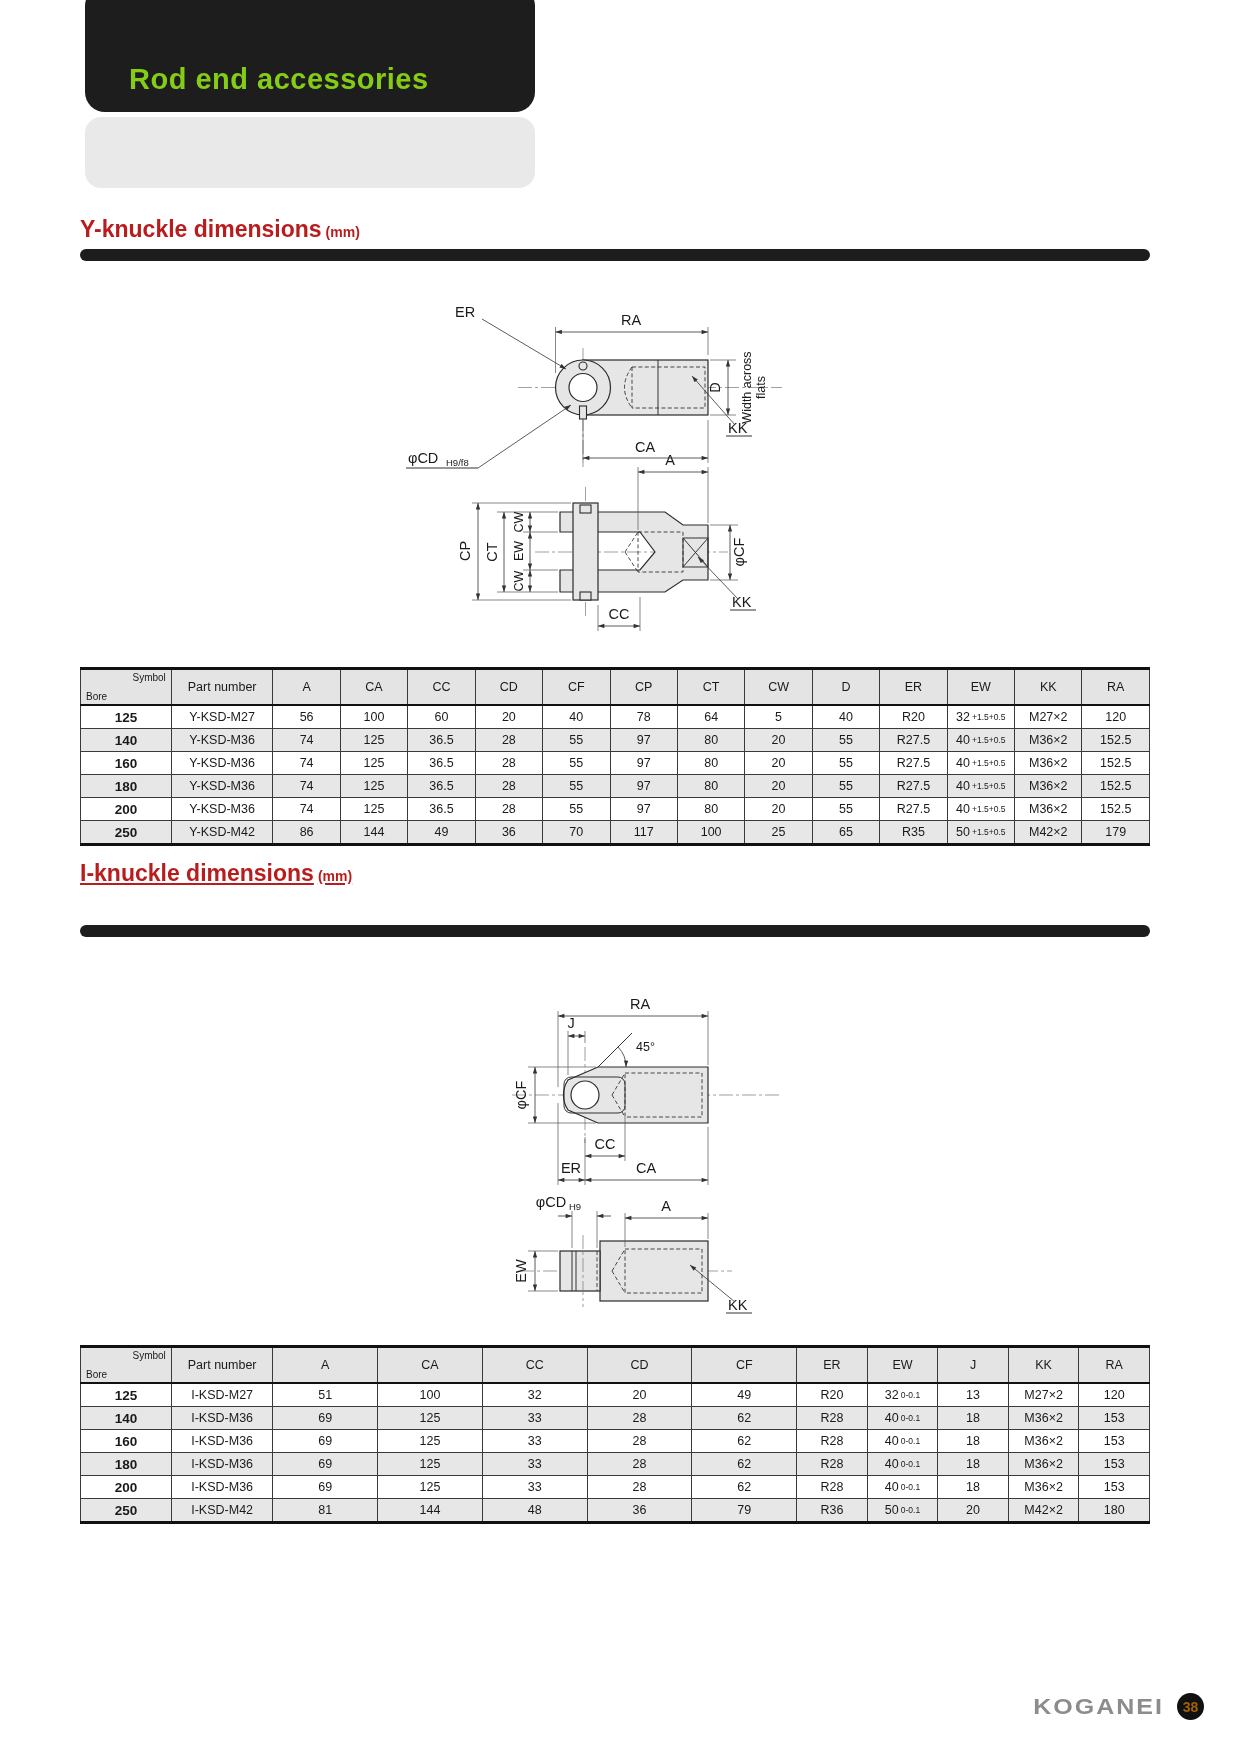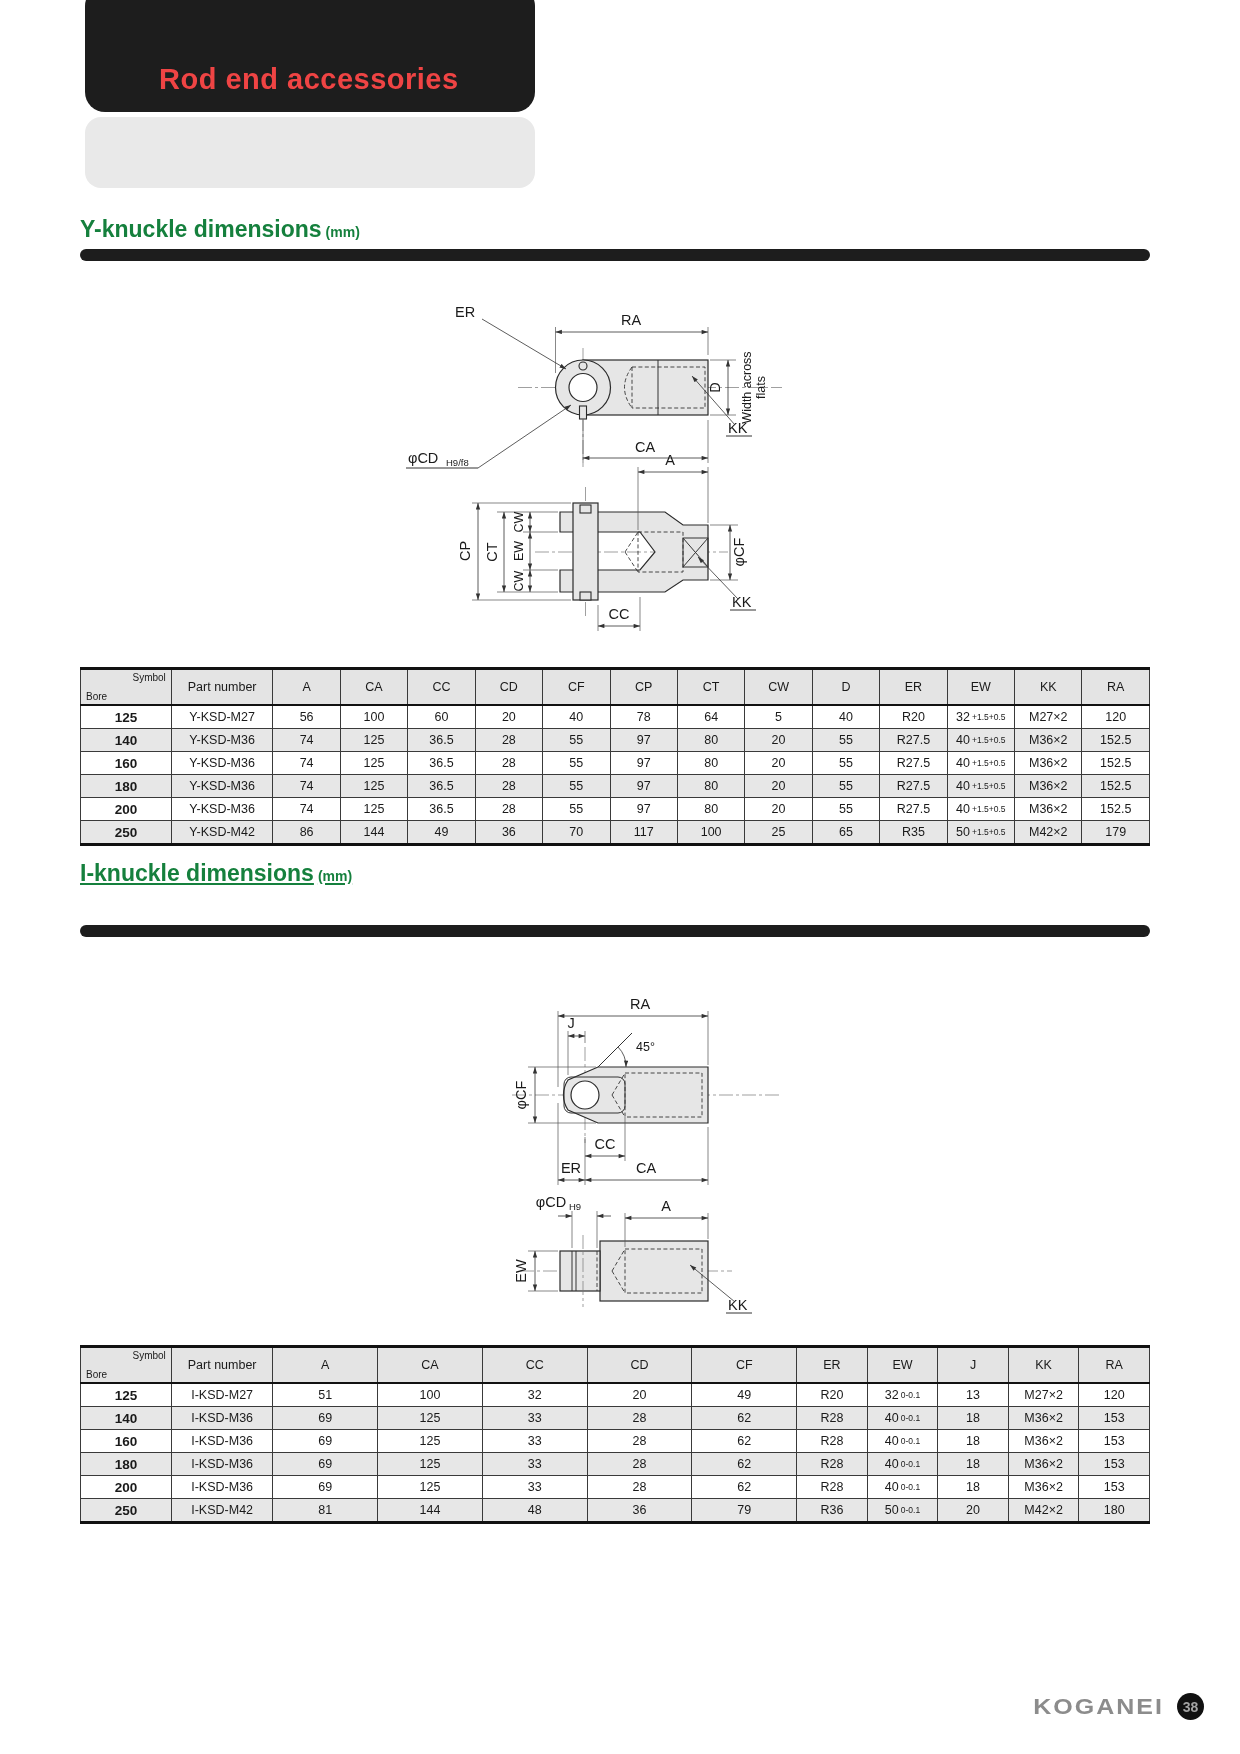--- a/index.html
+++ b/index.html
@@ -1,25 +1,25 @@
 <!DOCTYPE html>
 <html><head>
 <meta charset="utf-8">
 <style>
   html,body{margin:0;padding:0;background:#fff;}
   body{font-family:"Liberation Sans", sans-serif; color:#1a1a1a;}
   .page{position:relative;width:1240px;height:1754px;background:#fff;overflow:hidden;}
 
   
   .hdr-black{position:absolute;left:85px;top:-14px;width:450px;height:126px;background:#1d1d1d;border-radius:20px;display:flex;align-items:flex-end;}
-  .hdr-black .ttl{color:#ef4444;font-weight:bold;font-size:29px;padding:0 0 16px 74px;letter-spacing:0.5px;}
+  .hdr-black .ttl{color:#84cc16;font-weight:bold;font-size:29px;padding:0 0 16px 44px;letter-spacing:0.5px;}
   .hdr-gray{position:absolute;left:85px;top:117px;width:450px;height:71px;background:#e9e9e9;border-radius:16px;}
 
   
-  .sec-head{position:absolute;left:80px;font-weight:bold;font-size:23px;color:#15803d;}
+  .sec-head{position:absolute;left:80px;font-weight:bold;font-size:23px;color:#b91c1c;}
   .sec-head .unit{font-size:14px;font-weight:bold;margin-left:4px;}
   .sec-bar{position:absolute;left:80px;width:1070px;height:12px;background:#1d1d1d;border-radius:6px;}
 
   
   .diagram{position:absolute;left:80px;}
   svg text{font-family:"Liberation Sans", sans-serif;fill:#1a1a1a;font-size:14.5px;}
   svg .sm{font-size:9.5px;}
   svg .md{font-size:12.5px;}
   .out{fill:#e6e6e6;stroke:#2b2b2b;stroke-width:1.2;}
   .out2{fill:#e6e6e6;stroke:#2b2b2b;stroke-width:1.1;}
@@ -43,21 +43,21 @@
   .tbl-i .c2,.tbl-i .c3,.tbl-i .c4,.tbl-i .c5,.tbl-i .c6{width:9.8%;}
   th.corner{position:relative;background:#e4e4e4;
     background-image:linear-gradient(to bottom right,transparent calc(50% - 0.8px),#222 calc(50% - 0.8px),#222 calc(50% + 0.8px),transparent calc(50% + 0.8px));}
   th.corner .sym{position:absolute;top:2px;right:5px;font-size:10px;}
   th.corner .bor{position:absolute;bottom:2px;left:5px;font-size:10px;margin-top:44px;}
   .tolwrap{display:inline-flex;align-items:center;gap:2px;justify-content:center;}
   .tol{display:inline-flex;flex-direction:row;font-size:8.5px;line-height:8px;text-align:left;}
 
   
   .brand{position:absolute;left:1022px;top:1692px;width:142px;text-align:right;color:#8c8c8c;font-weight:bold;font-size:25px;letter-spacing:2px;transform:scaleY(0.9);}
-  .pagenum{position:absolute;left:1177px;top:1693px;width:27px;height:27px;border-radius:50%;background:#111;color:#a3a3a3;
+  .pagenum{position:absolute;left:1177px;top:1693px;width:27px;height:27px;border-radius:50%;background:#111;color:#a16207;
            display:flex;align-items:center;justify-content:center;font-size:14px;font-weight:bold;}
 </style>
 </head>
 <body>
 
 <div class="page">
 
   <div class="hdr-black">
     <div class="ttl">Rod end accessories</div>
   </div>

